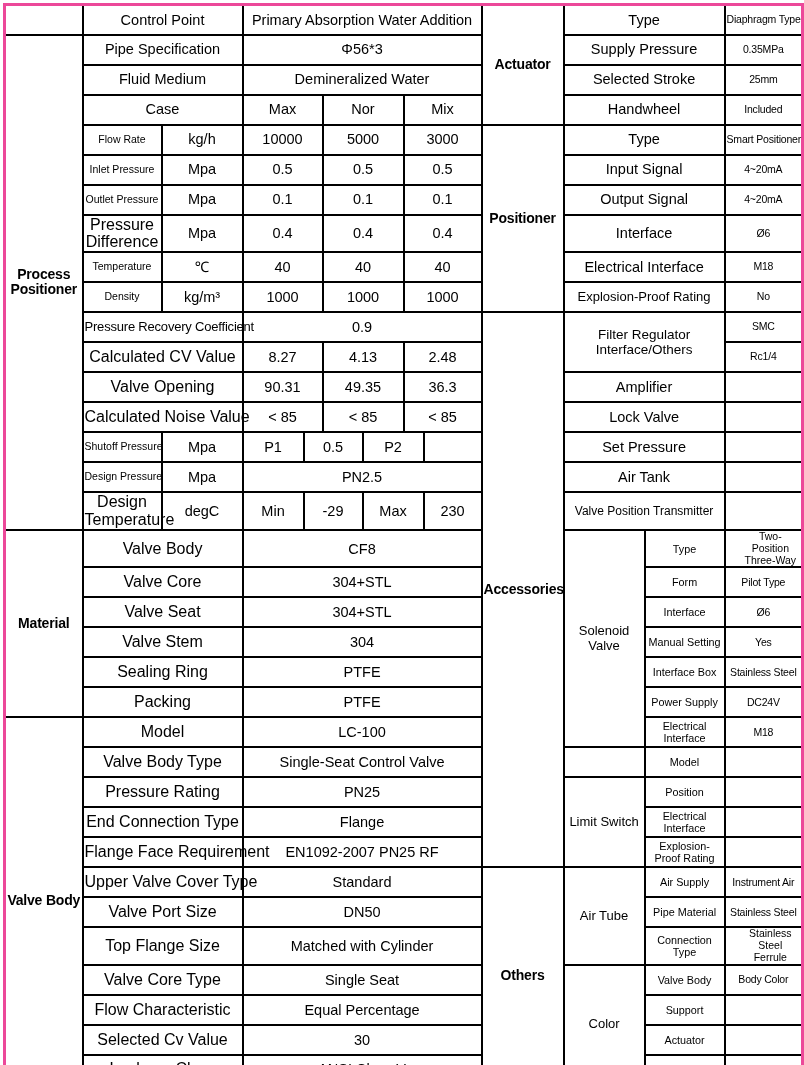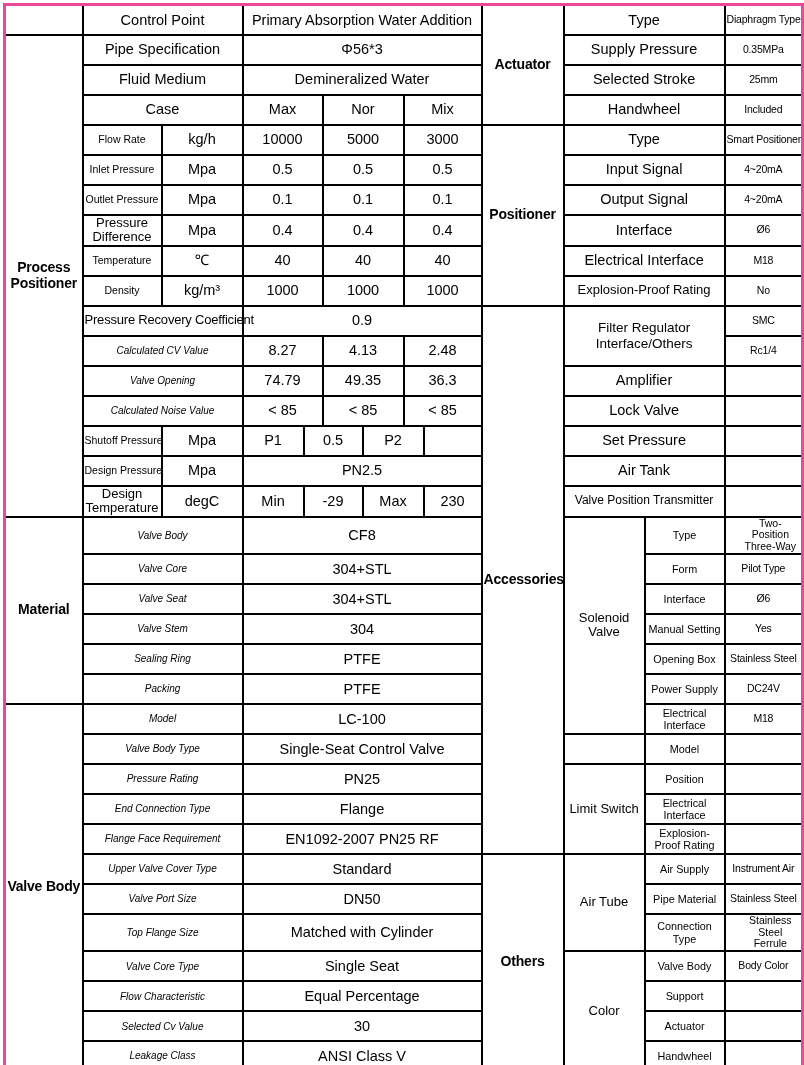--- a/index.html
+++ b/index.html
@@ -6,23 +6,23 @@
   body{width:804px;height:1065px;font-family:"Liberation Sans",sans-serif;color:#000;}
   .sheet{padding:3px 0 0 3px;}
   table{border-collapse:collapse;table-layout:fixed;width:798px;height:758px;border:3px solid #ec4899;}
   tr{height:30px;}
   td{border:2px solid #000;text-align:center;vertical-align:middle;padding:0 1px;
      font-size:14.5px;line-height:1.12;}
   
   .b{font-weight:700;font-size:14px;letter-spacing:-0.2px;}
   
   .s{font-size:10.5px;white-space:nowrap;}
-  .sw{font-size:13px;}
-  
-  .m{font-size:10px;white-space:nowrap;font-style:italic;}
+  .sw{font-size:16px;}
+  
+  .m{font-size:16px;white-space:nowrap;}
   .mx{font-size:13px;letter-spacing:-0.2px;white-space:nowrap;}
   
   .k13{font-size:13px;white-space:nowrap;}
   .k12{font-size:12px;white-space:nowrap;}
   .fr{font-size:13.5px;}
   
   .sg{font-size:13px;margin-left:9px;}
   .nw{white-space:nowrap;}
   
   .r{font-size:10.8px;}
@@ -158,21 +158,21 @@
 <tr>
   <td colspan="2" class="m">Calculated CV Value</td>
   <td colspan="2">8.27</td>
   <td colspan="2">4.13</td>
   <td colspan="2">2.48</td>
   <td class="vn">Rc1/4</td>
 </tr>
 
 <tr>
   <td colspan="2" class="m">Valve Opening</td>
-  <td colspan="2">74.79</td>
+  <td colspan="2">90.31</td>
   <td colspan="2">49.35</td>
   <td colspan="2">36.3</td>
   <td colspan="2">Amplifier</td>
   <td class="v"></td>
 </tr>
 
 <tr>
   <td colspan="2" class="m">Calculated Noise Value</td>
   <td colspan="2">&lt; 85</td>
   <td colspan="2">&lt; 85</td>
@@ -237,21 +237,21 @@
 <tr>
   <td colspan="2" class="m">Valve Stem</td>
   <td colspan="6">304</td>
   <td class="rn">Manual Setting</td>
   <td class="vn">Yes</td>
 </tr>
 
 <tr>
   <td colspan="2" class="m">Sealing Ring</td>
   <td colspan="6">PTFE</td>
-  <td class="rn">Opening Box</td>
+  <td class="rn">Interface Box</td>
   <td class="vn">Stainless Steel</td>
 </tr>
 
 <tr>
   <td colspan="2" class="m">Packing</td>
   <td colspan="6">PTFE</td>
   <td class="rn">Power Supply</td>
   <td class="vn">DC24V</td>
 </tr>
 

